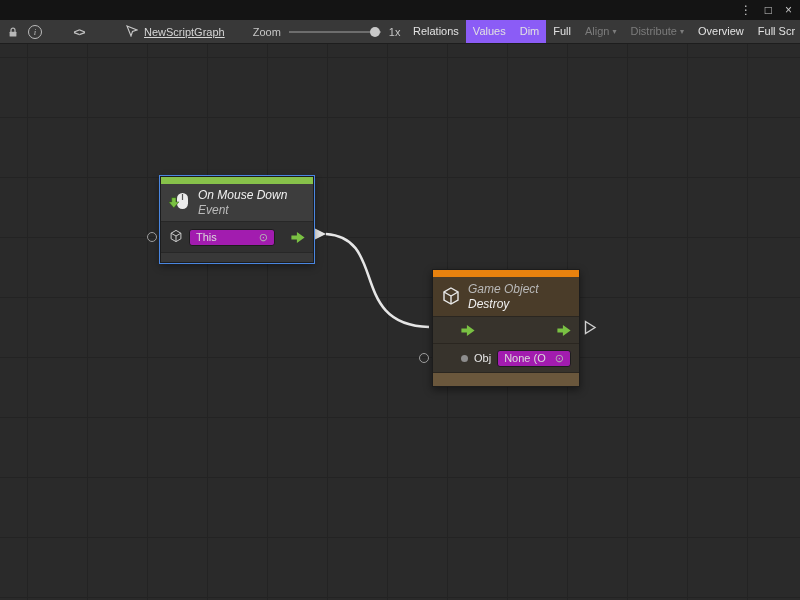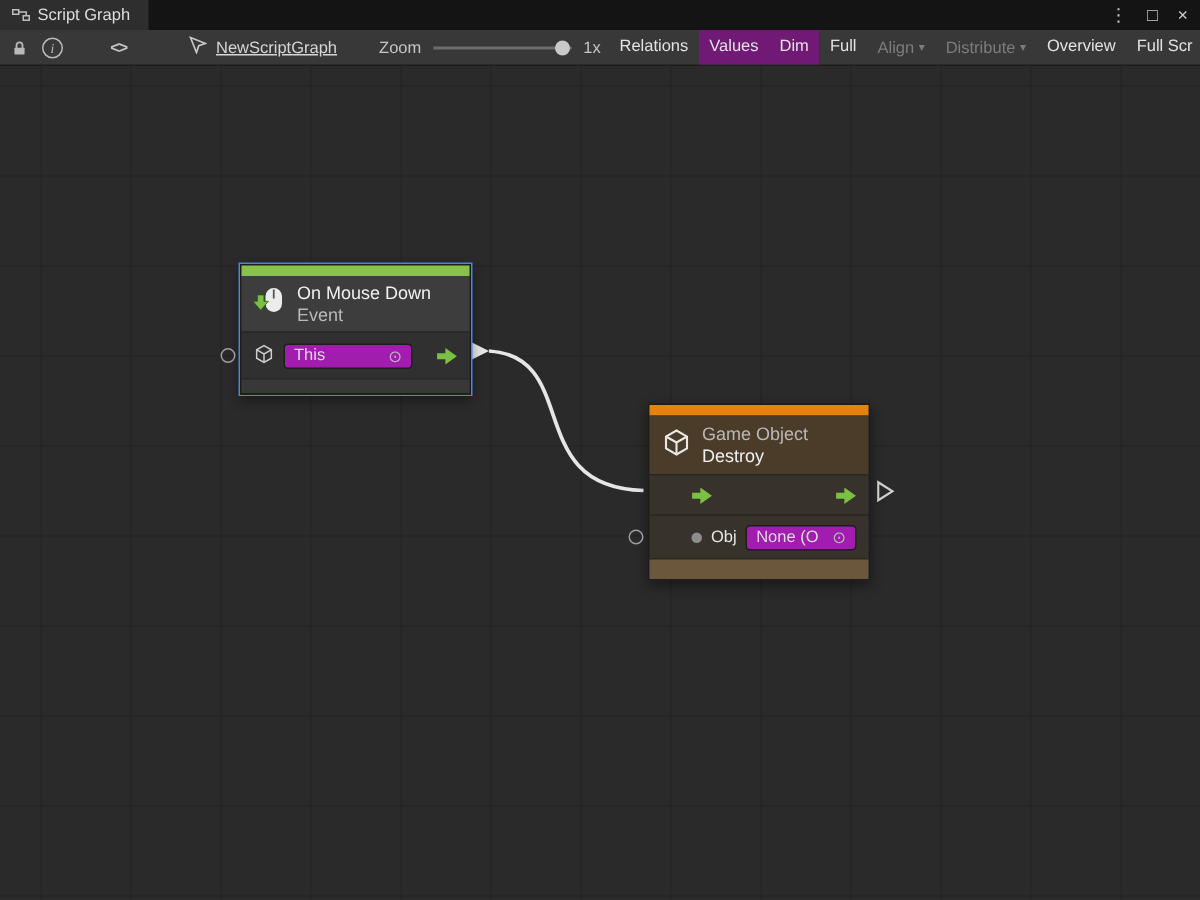--- a/index.html
+++ b/index.html
@@ -53,42 +53,42 @@
   .zoom-knob{
     position:absolute;right:1px;top:-4px;width:10px;height:10px;border-radius:50%;
     background:#c9c9c9;
   }
   .tb-buttons{
     position:absolute;left:406px;top:0;height:23px;display:flex;white-space:nowrap;
   }
   .tb-btn{
     padding:0 7px;line-height:23px;color:#e2e2e2;cursor:default;
   }
-  .tb-btn.active{background:#701a75;}
+  .tb-btn.active{background:#8b5cf6;}
   .tb-btn.disabled{color:#7c7c7c;}
   .caret{font-size:8px;margin-left:3px;vertical-align:1px;}
   
   .canvas{
     position:absolute;top:44px;left:0;width:800px;height:556px;
     background-color:#2a2a2a;
     background-image:
       linear-gradient(to right,#232323 1px,transparent 1px),
       linear-gradient(to bottom,#232323 1px,transparent 1px);
     background-size:60px 60px;
     background-position:27px 13px;
     overflow:hidden;
   }
   .wires{position:absolute;top:0;left:0;pointer-events:none;}
   
   .node{
     position:absolute;font-size:11px;color:#e6e6e6;
     border:1px solid #1c1c1c;box-shadow:0 3px 8px rgba(0,0,0,.45);
   }
   .node .accent{height:7px;}
-  .node-header{display:flex;align-items:center;gap:7px;padding:0 8px;}
+  .node-header{display:flex;align-items:center;gap:7px;padding:0 8px;font-style:italic;}
   .node-titles{display:flex;flex-direction:column;line-height:1.25;}
   .nt-main{font-size:12px;color:#f0f0f0;}
   .nt-sub{font-size:12px;color:#b9b9b9;}
   .node-row{position:relative;display:flex;align-items:center;padding:0 8px;}
   .port-circle{
     position:absolute;left:-14px;top:50%;margin-top:-5px;
     width:8px;height:8px;border:1px solid #9d9d9d;border-radius:50%;
     background:transparent;
   }
   .dot{
@@ -114,30 +114,20 @@
   .node.destroy .row-obj{height:28px;}
   .node.destroy .node-footer{height:13px;background:#6a573c;border-top:1px solid #2a2620;}
   .ml-auto{margin-left:auto;}
   .gap6{margin-left:6px;}
   .out-tri{position:absolute;left:584px;top:276px;}
 </style>
 </head>
 <body>
 
 <div class="titlebar">
-  <div class="tab">
-    <span class="tab-icon">
-      <svg width="12" height="12" viewBox="0 0 12 12">
-        <rect x="0.5" y="2.5" width="4" height="3" fill="none" stroke="#bdbdbd"></rect>
-        <rect x="7.5" y="6.5" width="4" height="3" fill="none" stroke="#bdbdbd"></rect>
-        <path d="M4.5 4 H9.5 V6.5" fill="none" stroke="#bdbdbd"></path>
-      </svg>
-    </span>
-    <span>Script Graph</span>
-  </div>
   <div class="win-controls">
     <span>⋮</span>
     <span>□</span>
     <span>×</span>
   </div>
 </div>
 
 <div class="toolbar">
   <span class="tb-icon first">
     <svg width="12" height="12" viewBox="0 0 12 12">

